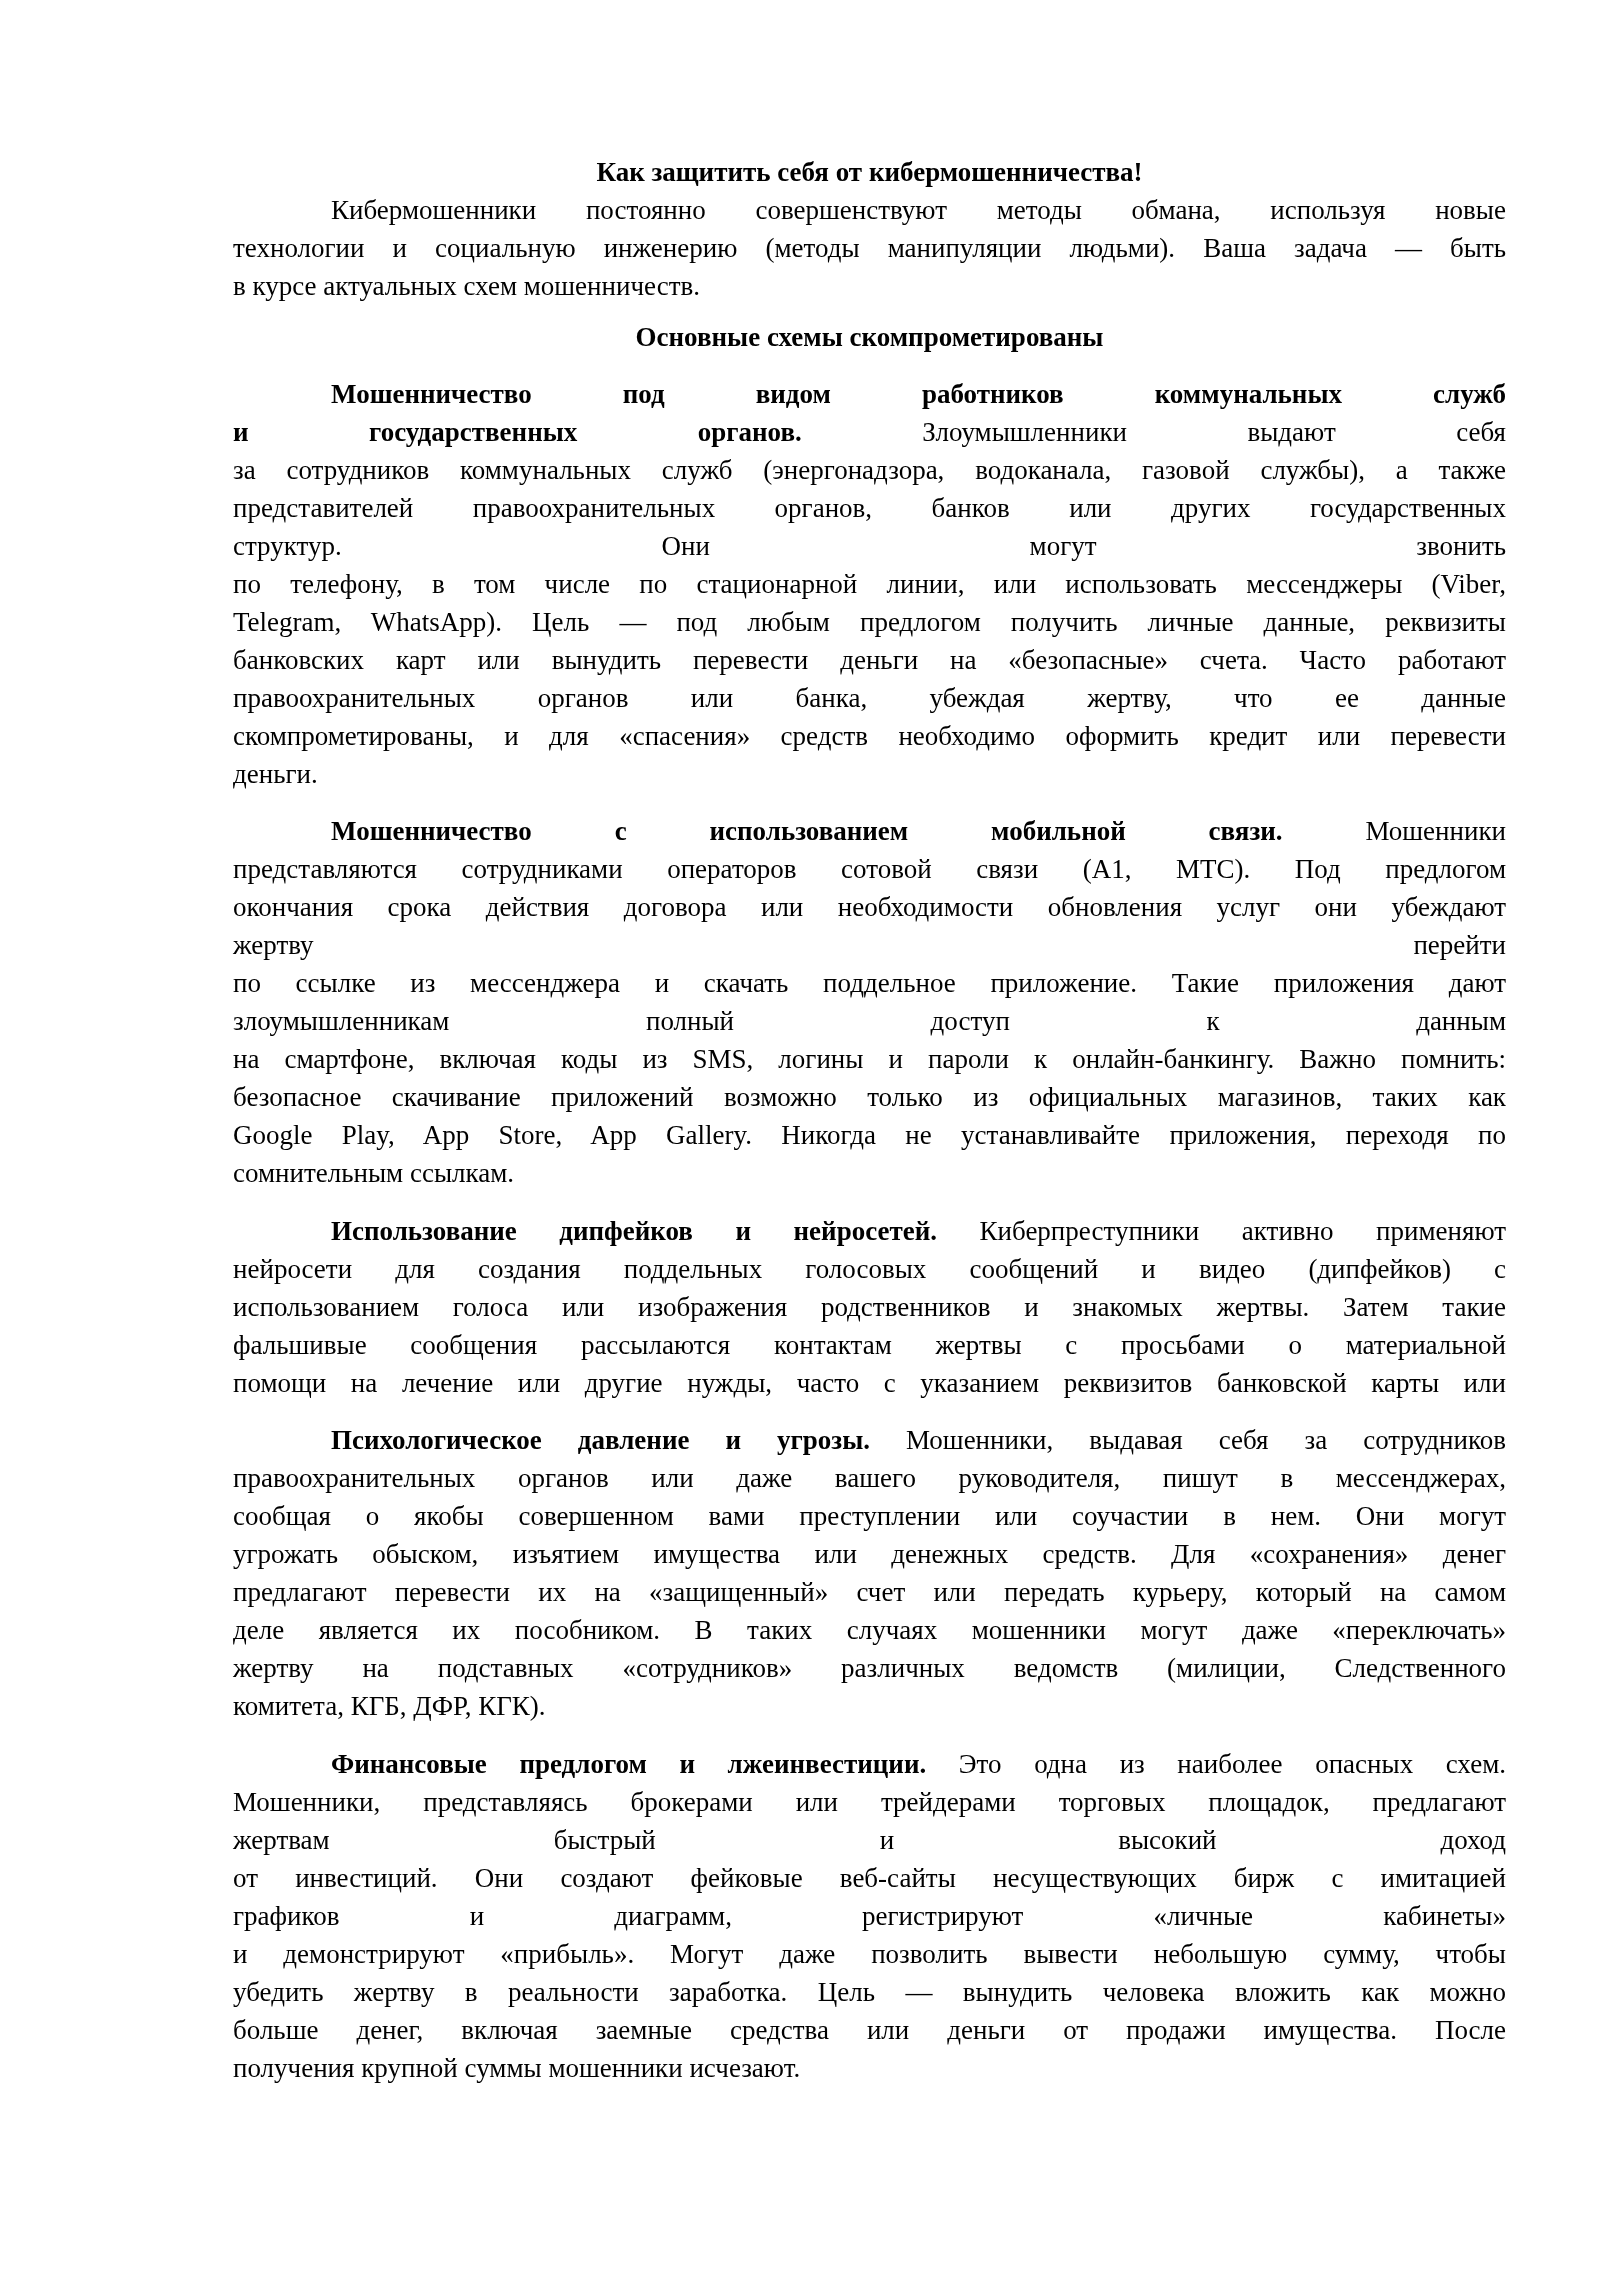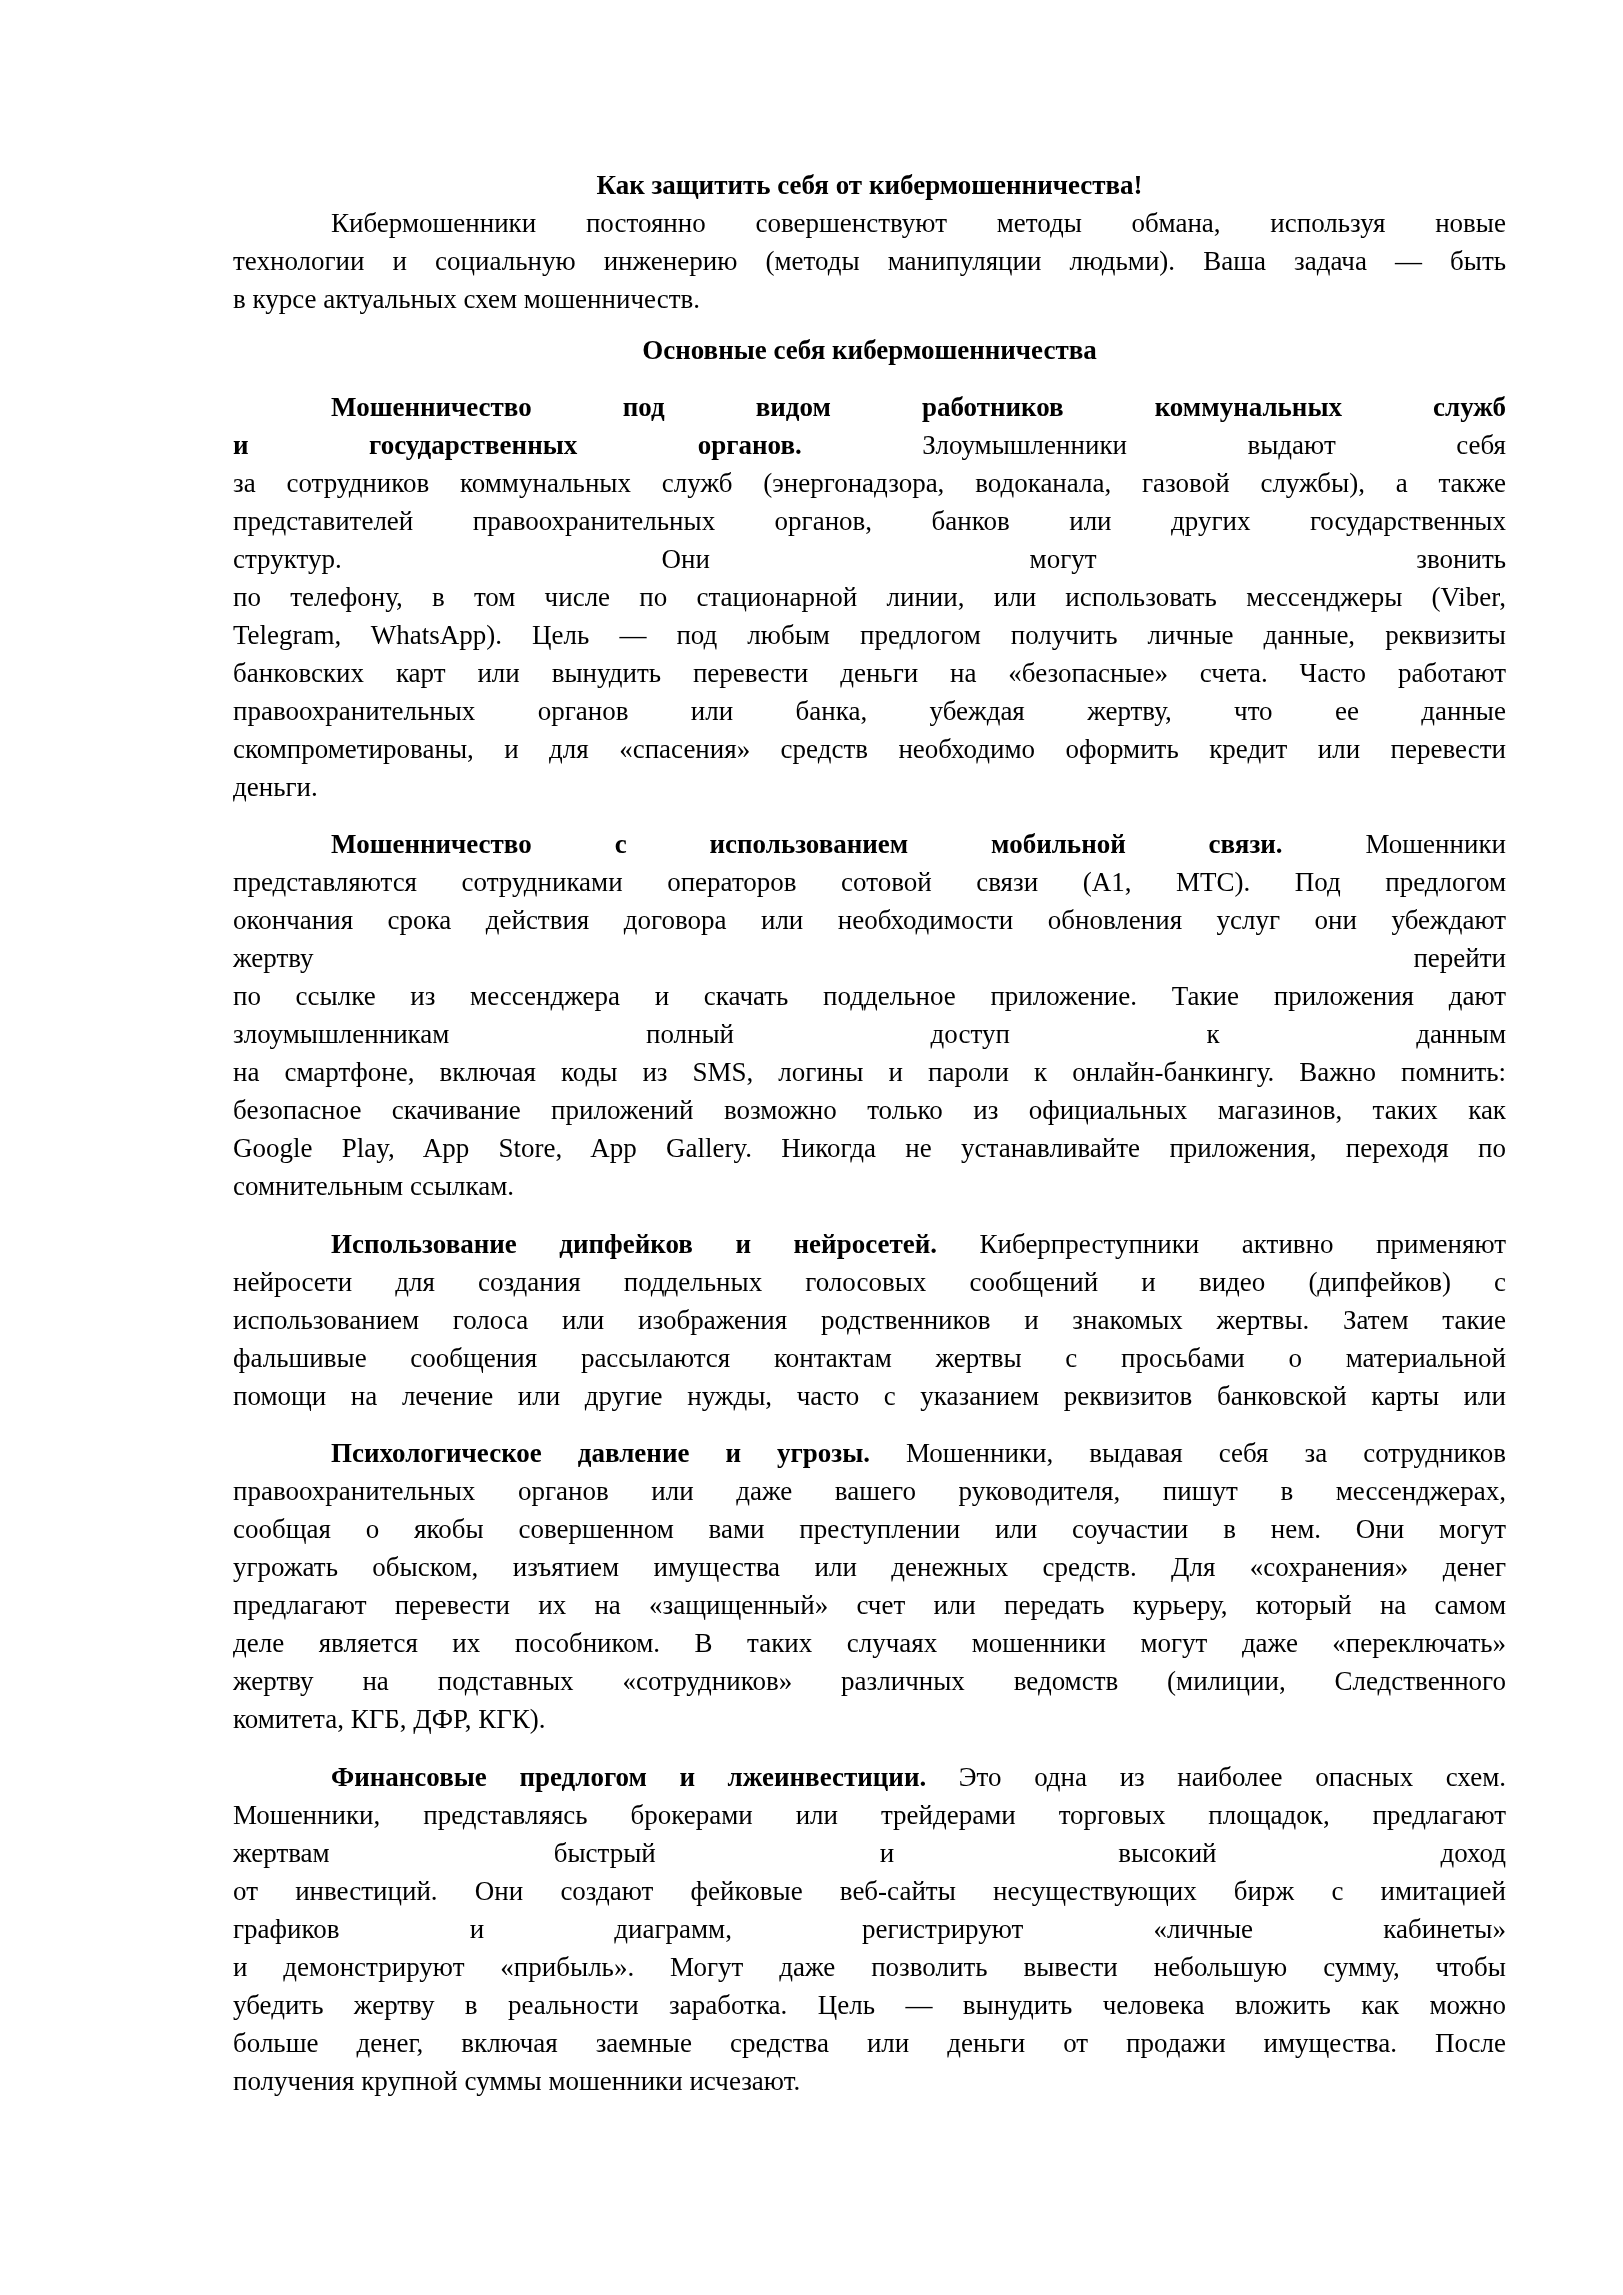--- a/index.html
+++ b/index.html
@@ -1,18 +1,18 @@
 <!DOCTYPE html>
 <html style="font-size:10.5px"><head>
 <meta charset="utf-8">
 <style>
   html, body { margin: 0; padding: 0; background: #ffffff; }
   body { width: 1623px; height: 2295px; position: relative; overflow: hidden;
          font-family: "Liberation Serif", "DejaVu Serif", serif; color: #000; }
-  .page { position: absolute; left: 233px; top: 167px; width: 1273px; }
+  .page { position: absolute; left: 233px; top: 154px; width: 1273px; }
   .title { text-align: center; font-weight: bold; font-size: 27px; line-height: 37px; height: 37px; margin: 0; }
   .heading { text-align: center; font-weight: bold; font-size: 27px; line-height: 37px; height: 37px; margin: 14.4px 0 18.3px 0; }
   .para { margin: 0 0 19.6px 0; font-size: 27px; }
   .intro { margin-bottom: 0; }
   .line { display: block; height: 38px; line-height: 38px; text-align: justify; text-align-last: justify; white-space: normal; overflow: visible; }
   .line.last { text-align: center; text-align-last: left; }
   .line.indent { text-indent: 98px; }
   .bold { font-weight: bold; }
 </style>
 </head>
@@ -20,21 +20,21 @@
 
 <div class="page">
   <h1 class="title">Как защитить себя от кибермошенничества!</h1>
 
   <div class="para intro">
     <span class="line indent">Кибермошенники постоянно совершенствуют методы обмана, используя новые</span>
     <span class="line">технологии и социальную инженерию (методы манипуляции людьми). Ваша задача — быть</span>
     <span class="line last">в курсе актуальных схем мошенничеств.</span>
   </div>
 
-  <h2 class="heading">Основные себя кибермошенничества</h2>
+  <h2 class="heading">Основные схемы скомпрометированы</h2>
 
   <div id="sections">
       <div class="para">
         <span class="line indent"><span class="bold">Мошенничество под видом работников коммунальных служб</span></span>
         <span class="line"><span class="bold">и государственных органов.</span><span> Злоумышленники выдают себя</span></span>
         <span class="line"><span>за сотрудников коммунальных служб (энергонадзора, водоканала, газовой службы), а также</span></span>
         <span class="line"><span>представителей правоохранительных органов, банков или других государственных</span></span>
         <span class="line"><span>структур. Они могут звонить</span></span>
         <span class="line"><span>по телефону, в том числе по стационарной линии, или использовать мессенджеры (Viber,</span></span>
         <span class="line"><span>Telegram, WhatsApp). Цель — под любым предлогом получить личные данные, реквизиты</span></span>

